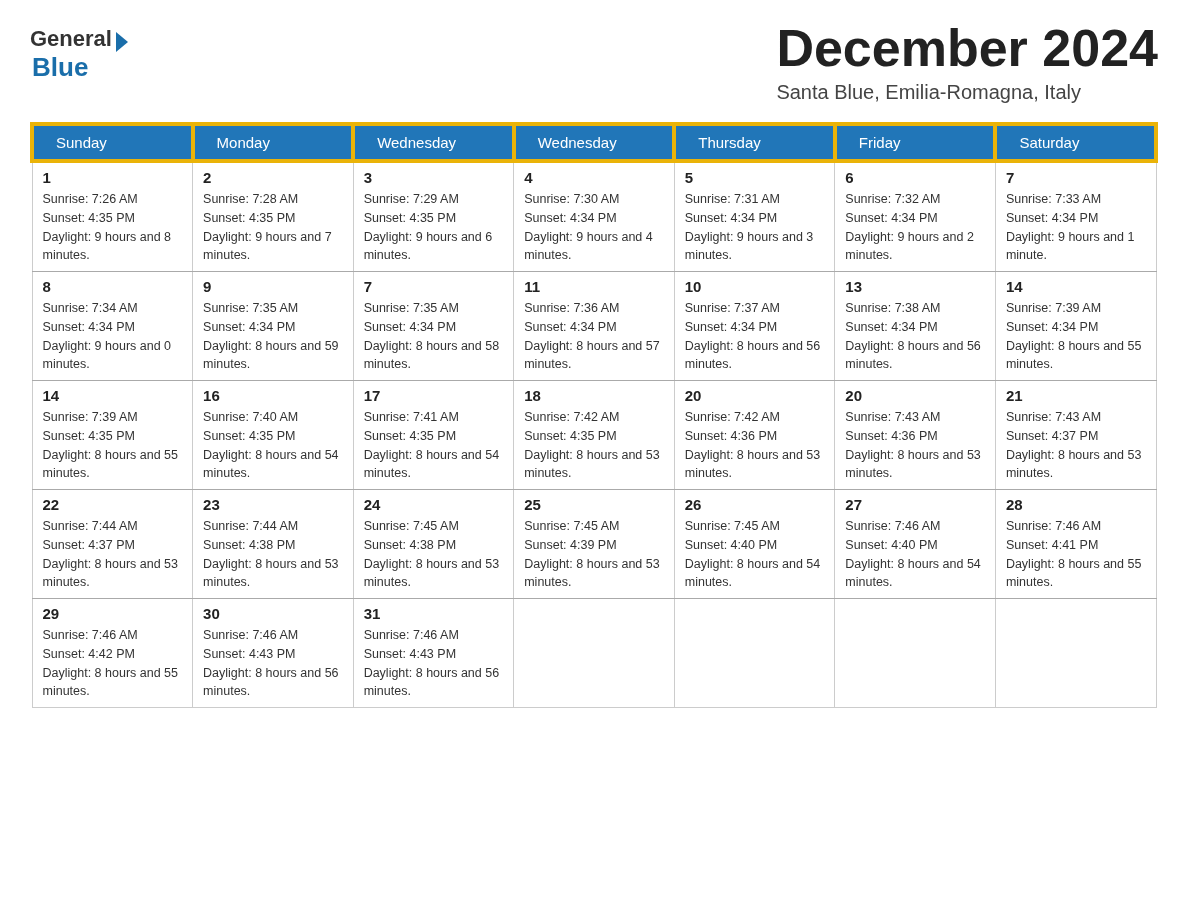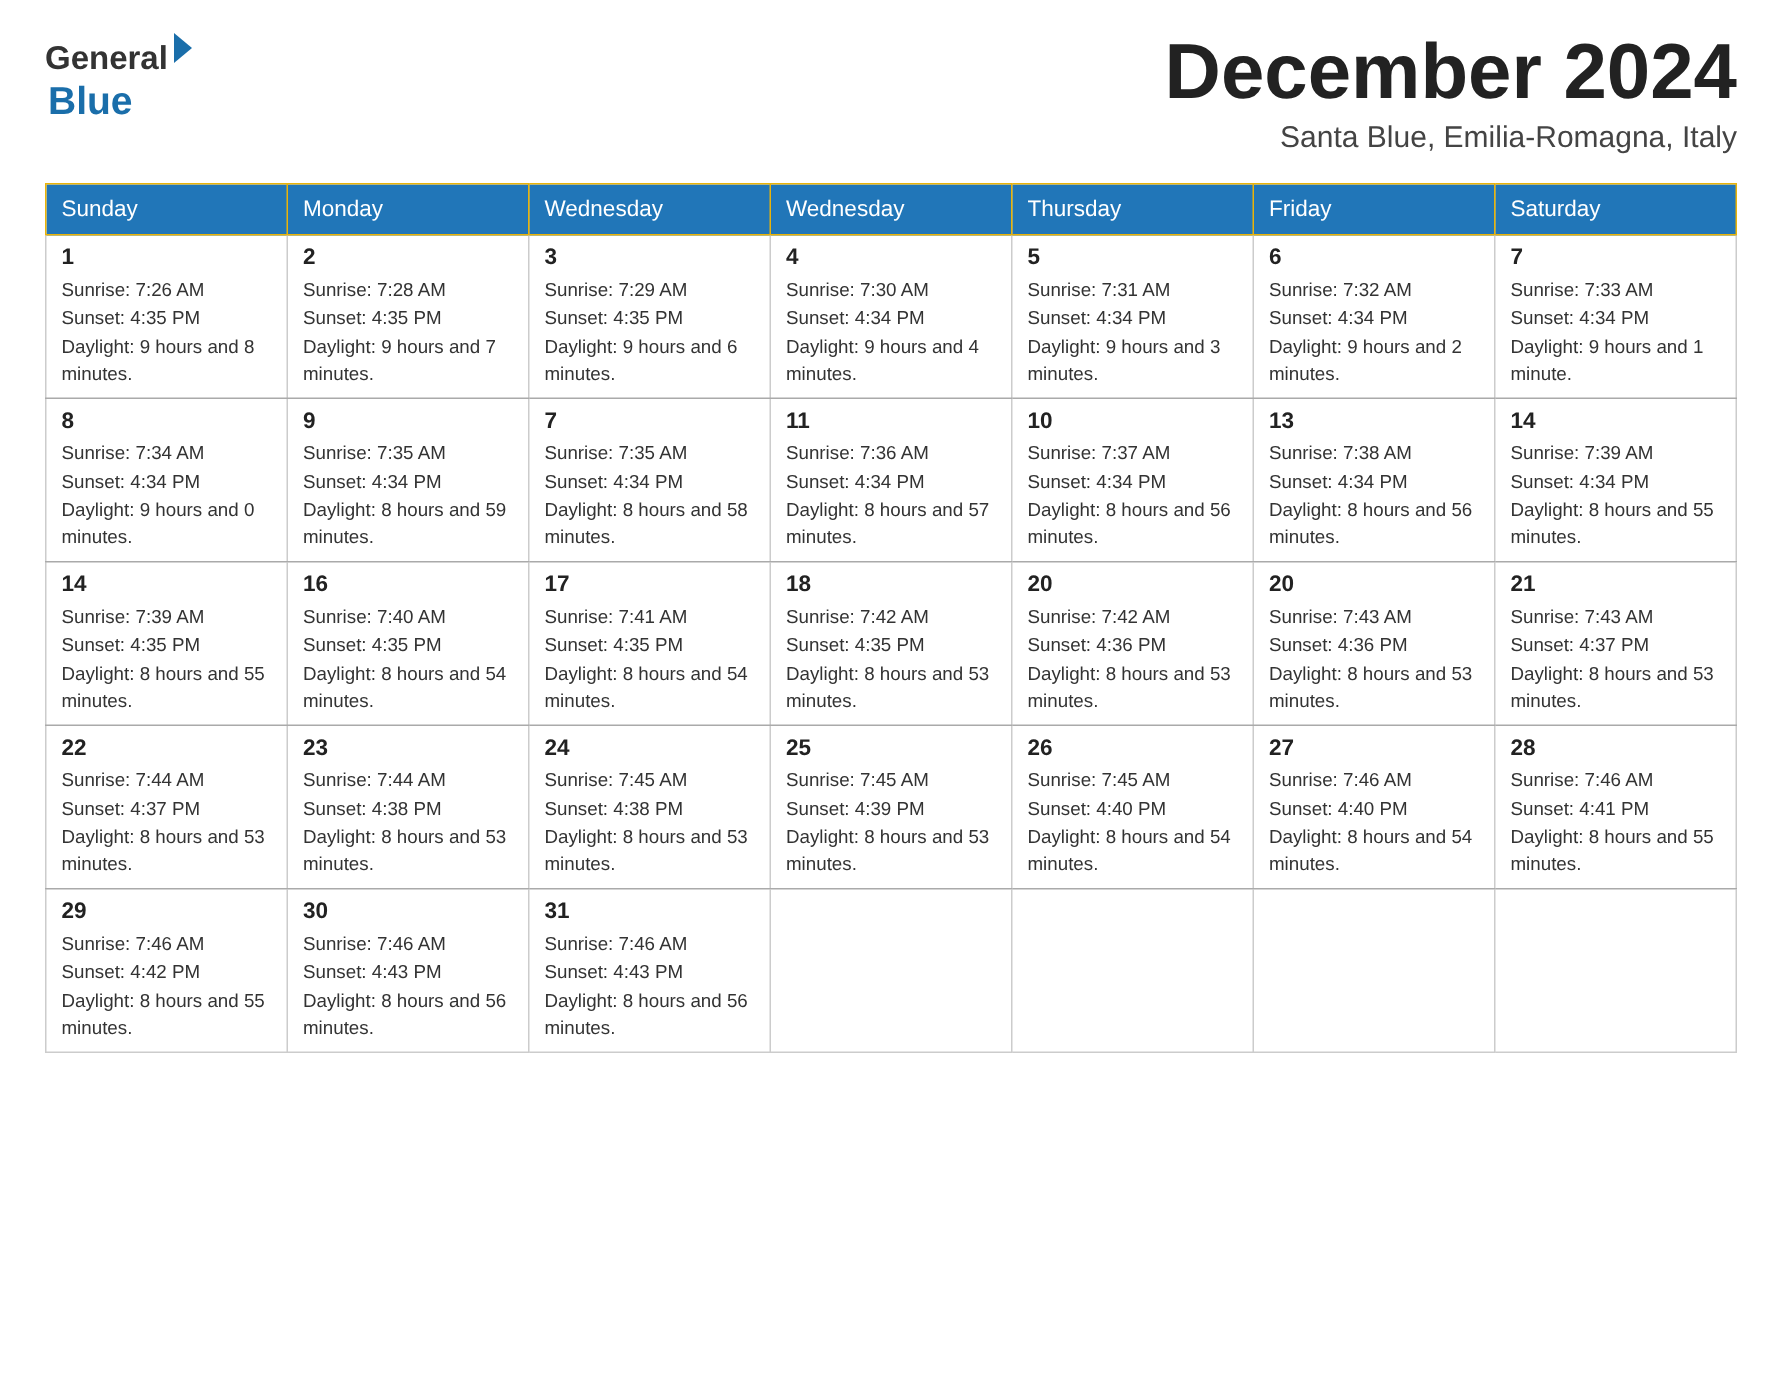--- a/index.html
+++ b/index.html
@@ -17,21 +17,21 @@
       margin-bottom: 18px;
     }
     .logo {
       display: flex;
       flex-direction: column;
       align-items: flex-start;
       padding-top: 6px;
     }
     .logo-top {
       display: flex;
-      align-items: flex-start;
+      align-items: flex-end;
     }
     .logo-general {
       font-size: 22px;
       font-weight: bold;
       color: #333;
     }
     .logo-arrow {
       width: 0;
       height: 0;
       border-left: 12px solid #1a6eaa;
@@ -40,21 +40,20 @@
       margin-left: 4px;
       margin-top: -4px;
     }
     .logo-blue {
       font-size: 26px;
       font-weight: bold;
       color: #1a6eaa;
       margin-left: 2px;
     }
     .title-section {
-      text-align: right;
     }
     .month-title {
       font-size: 52px;
       font-weight: bold;
       color: #222;
       line-height: 1.1;
     }
     .location {
       font-size: 20px;
       color: #444;
@@ -62,23 +61,23 @@
     }
     .calendar {
       width: 100%;
       border-collapse: collapse;
     }
     .calendar th {
       background-color: #2176b8;
       color: #fff;
       font-size: 15px;
       font-weight: normal;
-      padding: 8px 10px;
+      padding: 8px 22px;
       text-align: left;
-      border: 1px solid #eab308;
+      border: 4px solid #eab308;
     }
     .calendar td {
       vertical-align: top;
       padding: 6px 10px;
       border: 1px solid #ccc;
       font-size: 13px;
       color: #333;
       width: 14.28%;
       height: 100px;
     }

